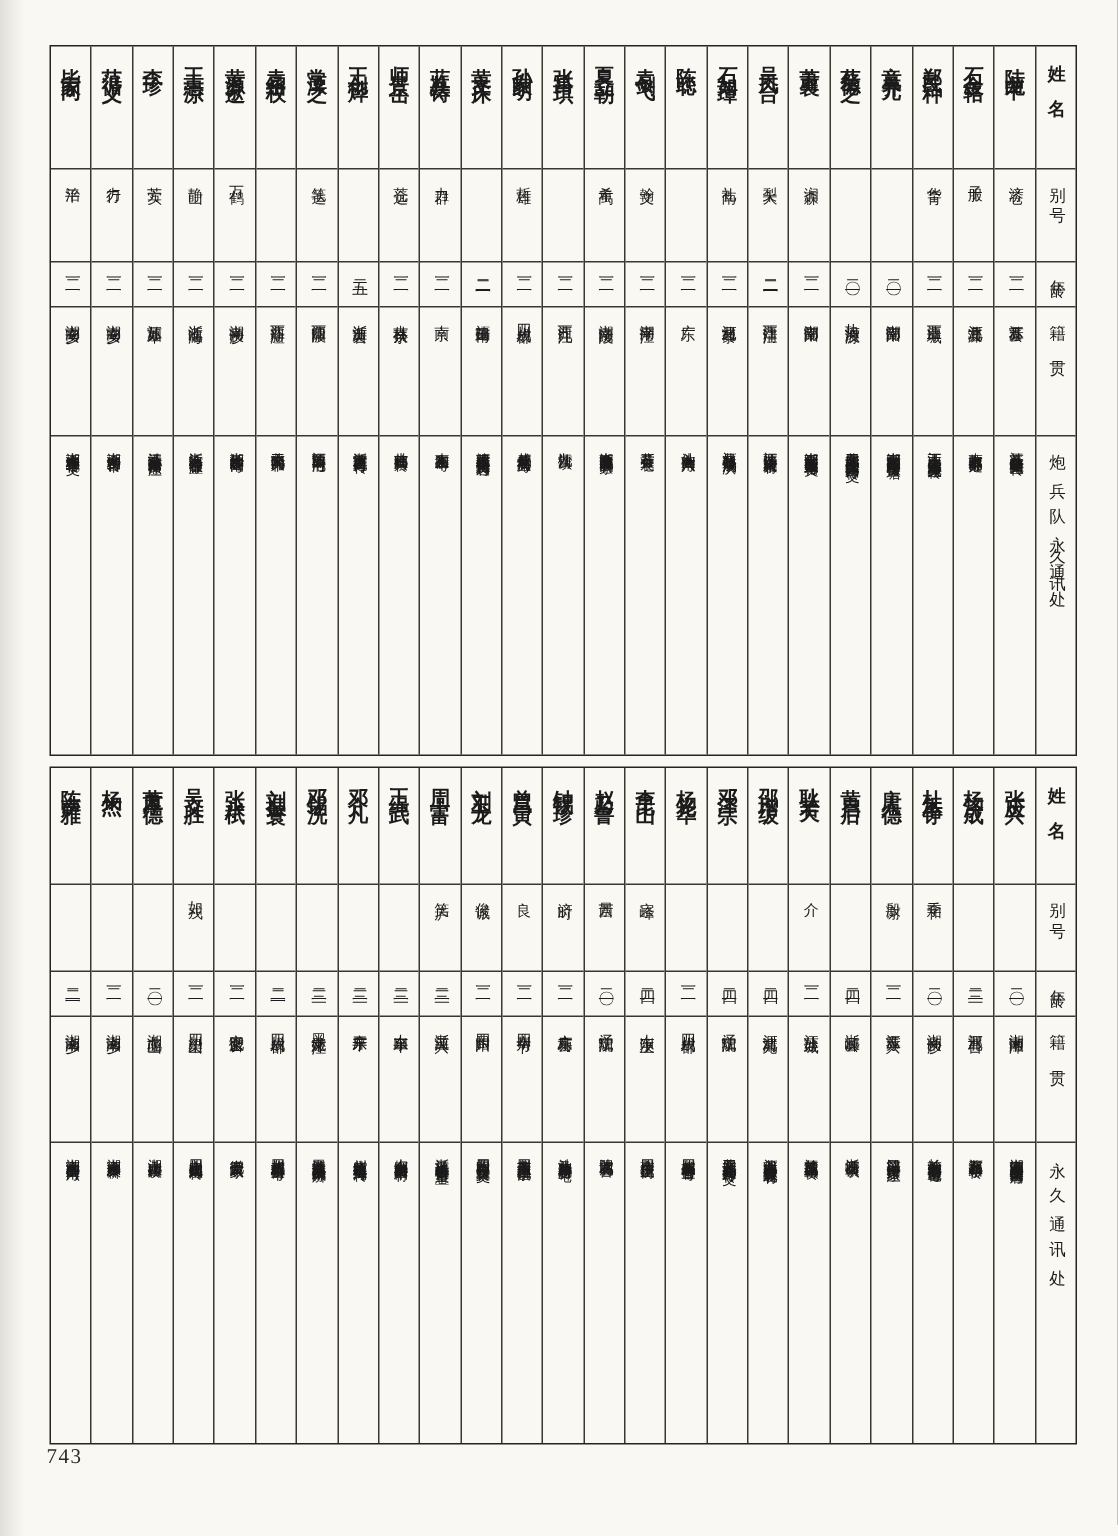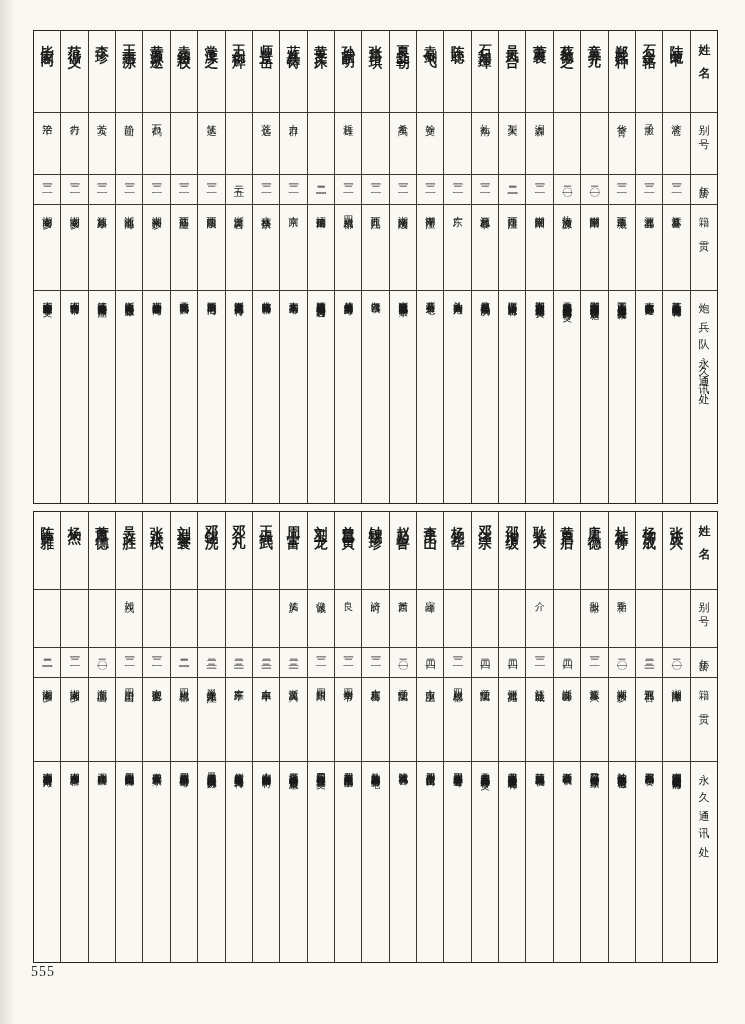--- a/index.html
+++ b/index.html
@@ -939,14 +939,14 @@
           </div>
           <div class="cell origin-cell">
             <span class="vtext">湖南湘乡</span>
           </div>
           <div class="cell address-cell">
             <span class="vtext">湖南湘乡县前门正街十六号</span>
           </div>
         </div>
       </div>
   </div>
-  <div class="page-number">555</div>
+  <div class="page-number">743</div>
 </div>
 
 </body></html>

